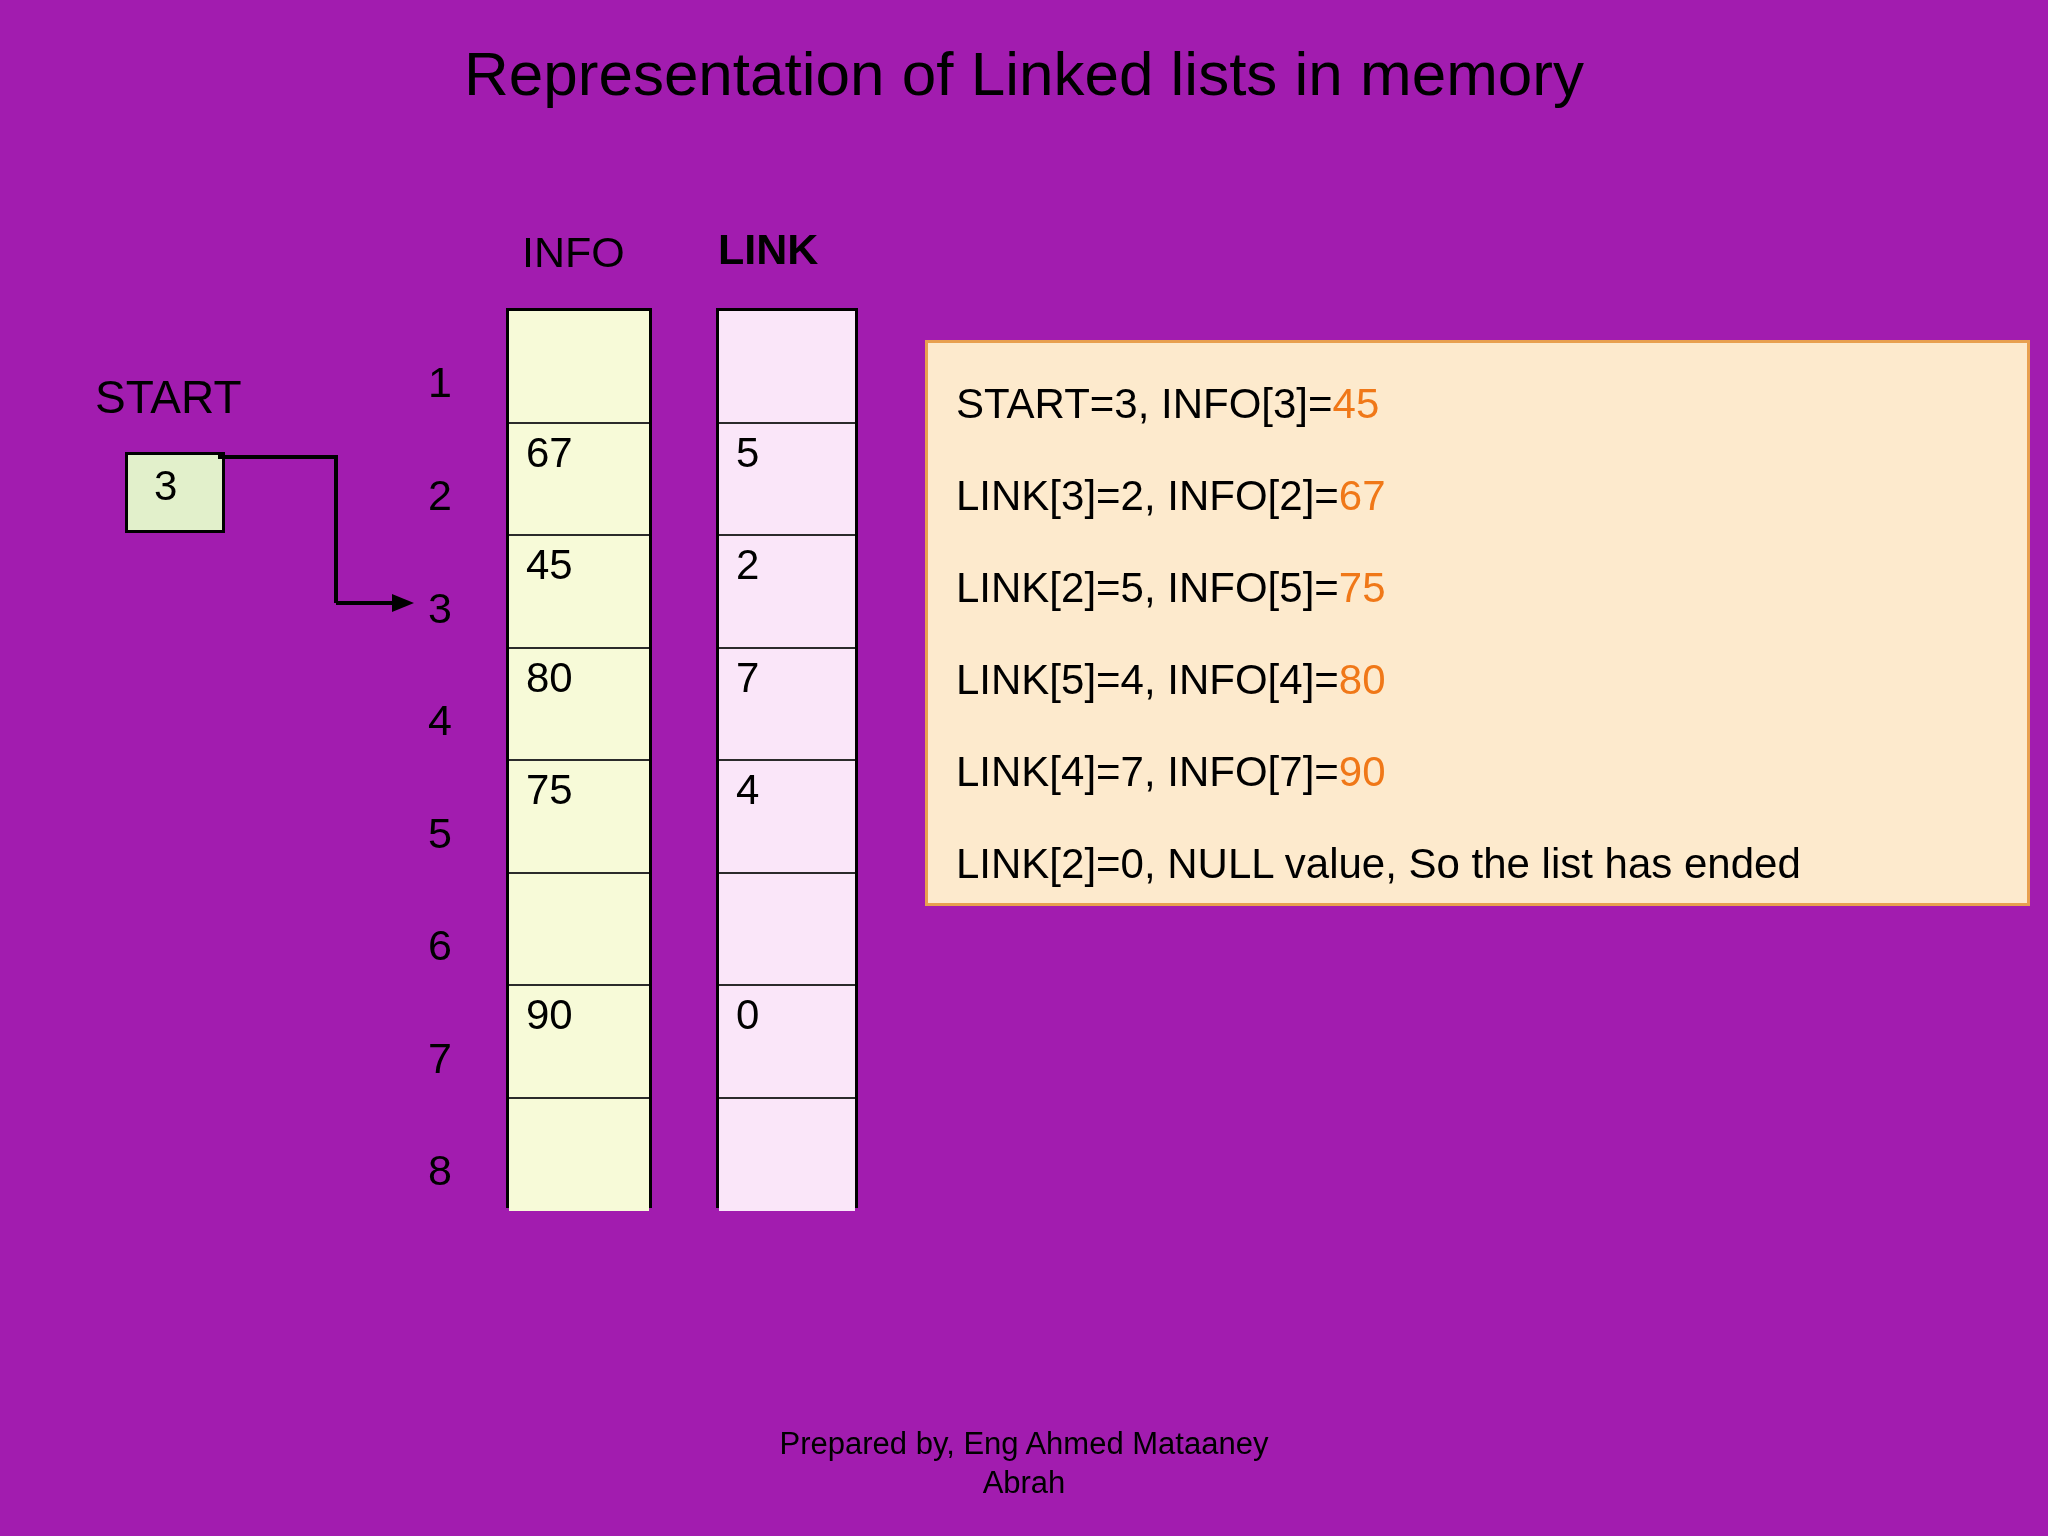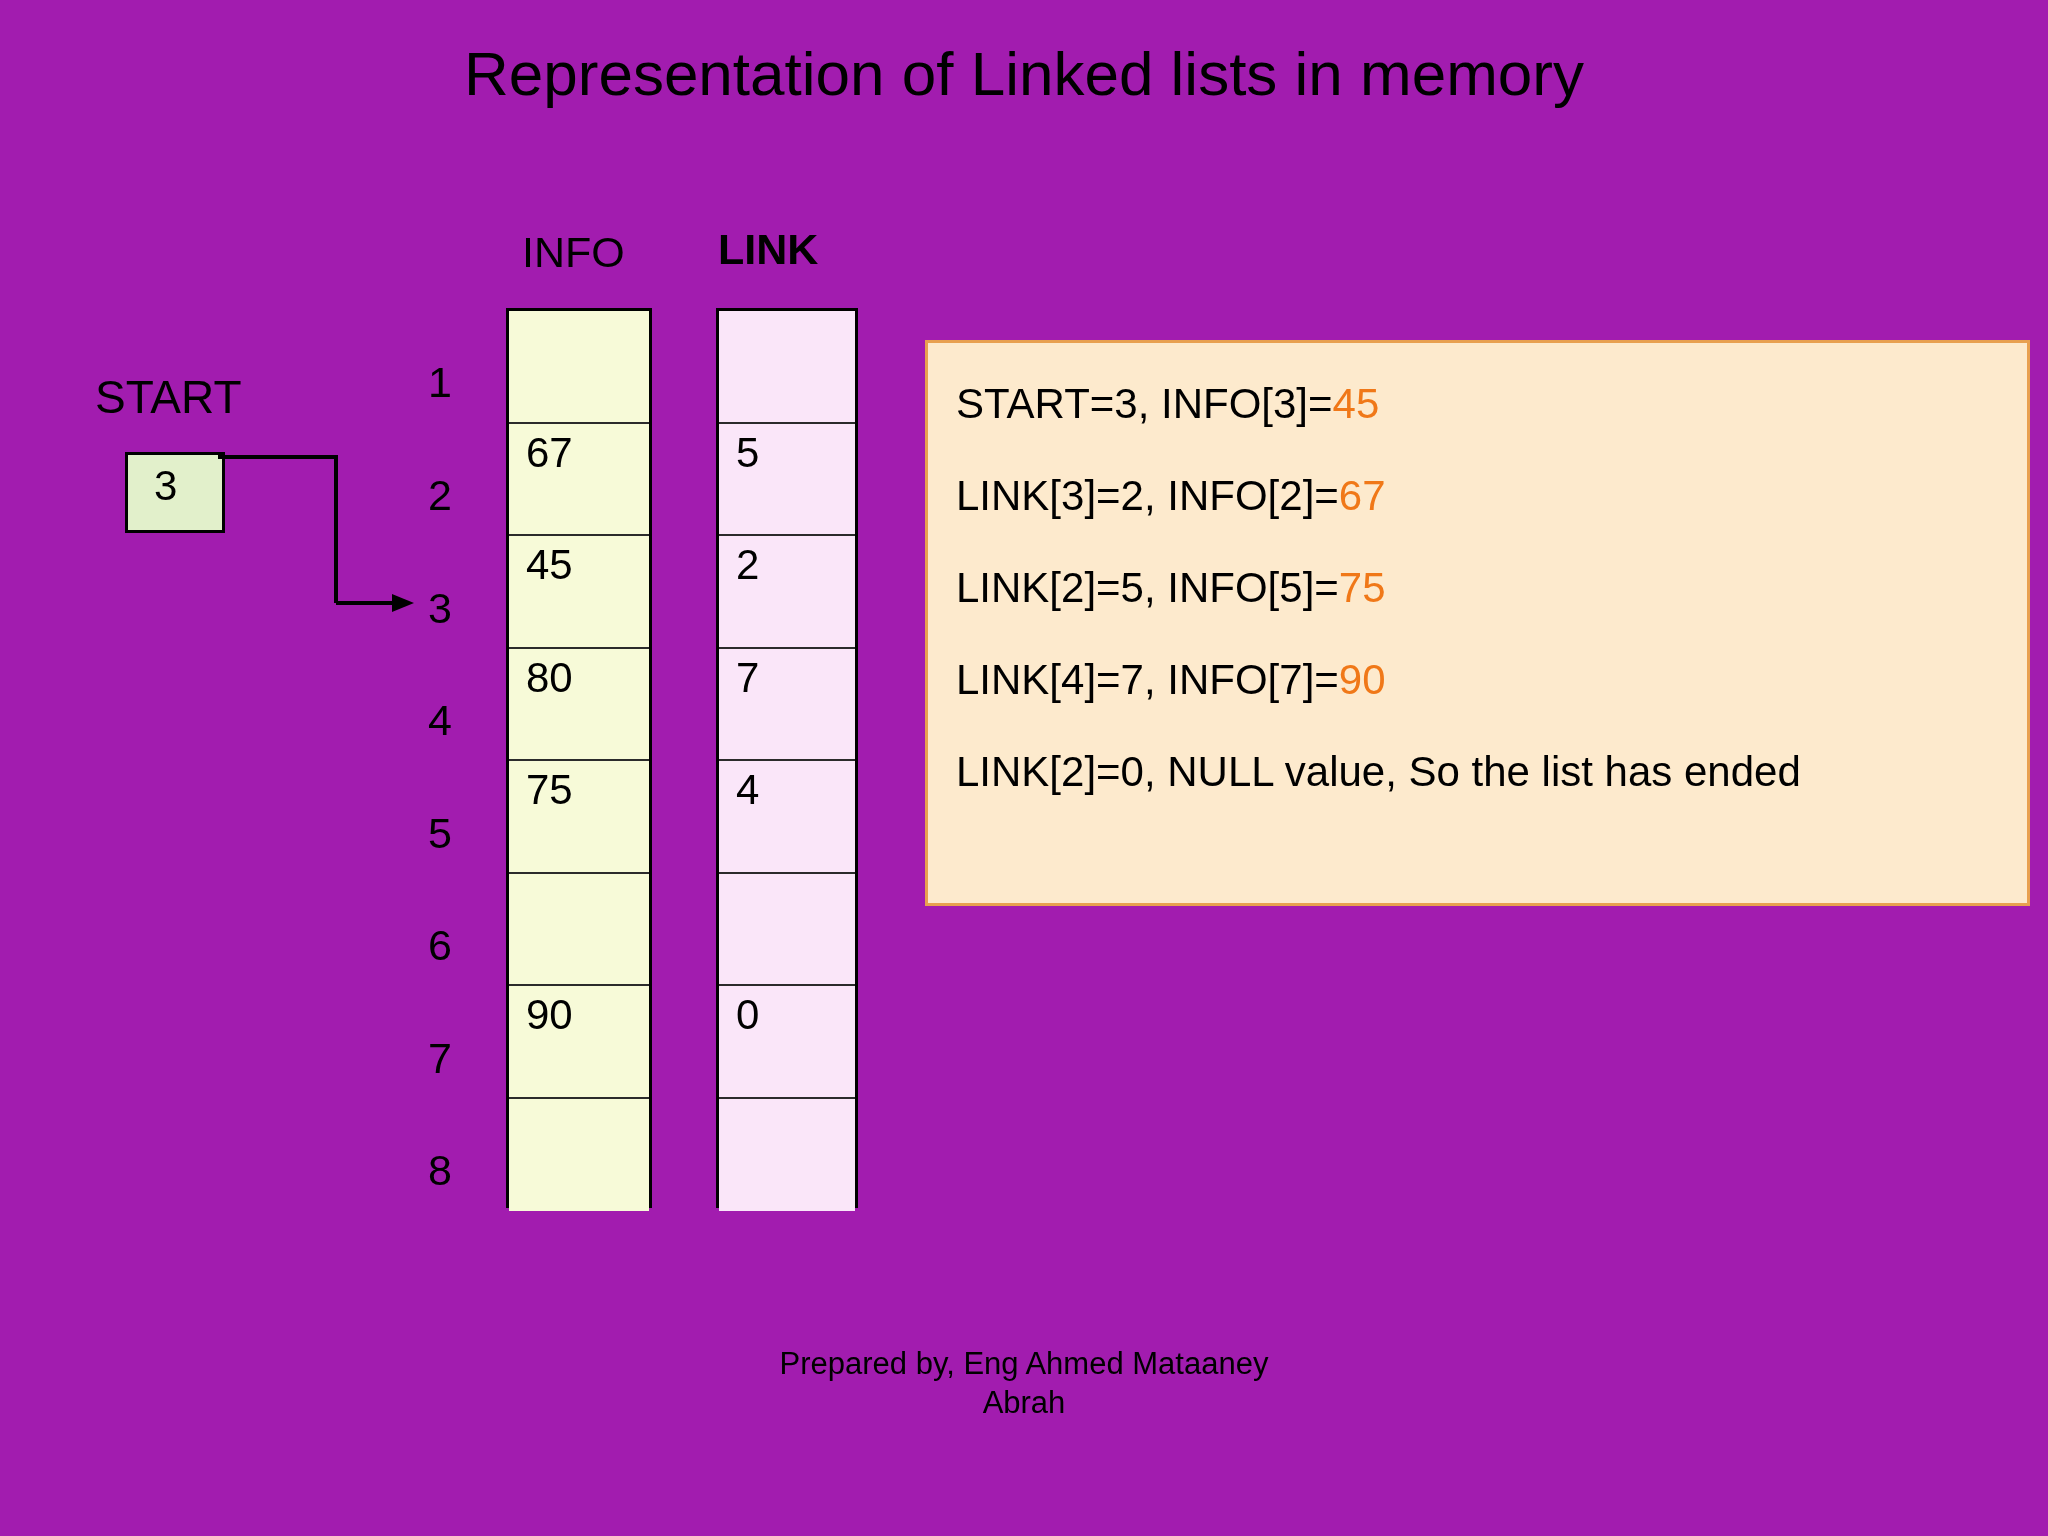--- a/index.html
+++ b/index.html
@@ -144,21 +144,21 @@
     white-space: nowrap;
     margin-top: 12px;
   }
   .explain-line:last-child { margin-bottom: 0; }
   .hl { color: #f07818; }
 
   
   #footer {
     position: absolute;
     left: 0;
-    top: 1345px;
+    top: 1425px;
     width: 2048px;
     text-align: center;
     font-size: 31px;
     color: #000000;
     line-height: 1.25;
   }
 </style>
 </head>
 <body>
 
@@ -241,20 +241,21 @@
       </div>
     <div class="mem-cell">
         <span class="val"></span>
       </div>
   </div>
 
   <div id="explain-box">
     <div class="explain-line"><span>START=3, INFO[3]=</span><span class="hl">45</span></div>
     <div class="explain-line"><span>LINK[3]=2, INFO[2]=</span><span class="hl">67</span></div>
     <div class="explain-line"><span>LINK[2]=5, INFO[5]=</span><span class="hl">75</span></div>
+    <div class="explain-line"><span>LINK[5]=4, INFO[4]=</span><span class="hl">80</span></div>
     <div class="explain-line"><span>LINK[4]=7, INFO[7]=</span><span class="hl">90</span></div>
     <div class="explain-line"><span>LINK[2]=0, NULL value, So the list has ended</span><span class="hl"></span></div>
   </div>
 
   <div id="footer">
     <div>Prepared by, Eng Ahmed Mataaney</div>
     <div>Abrah</div>
   </div>
 
 </div>

